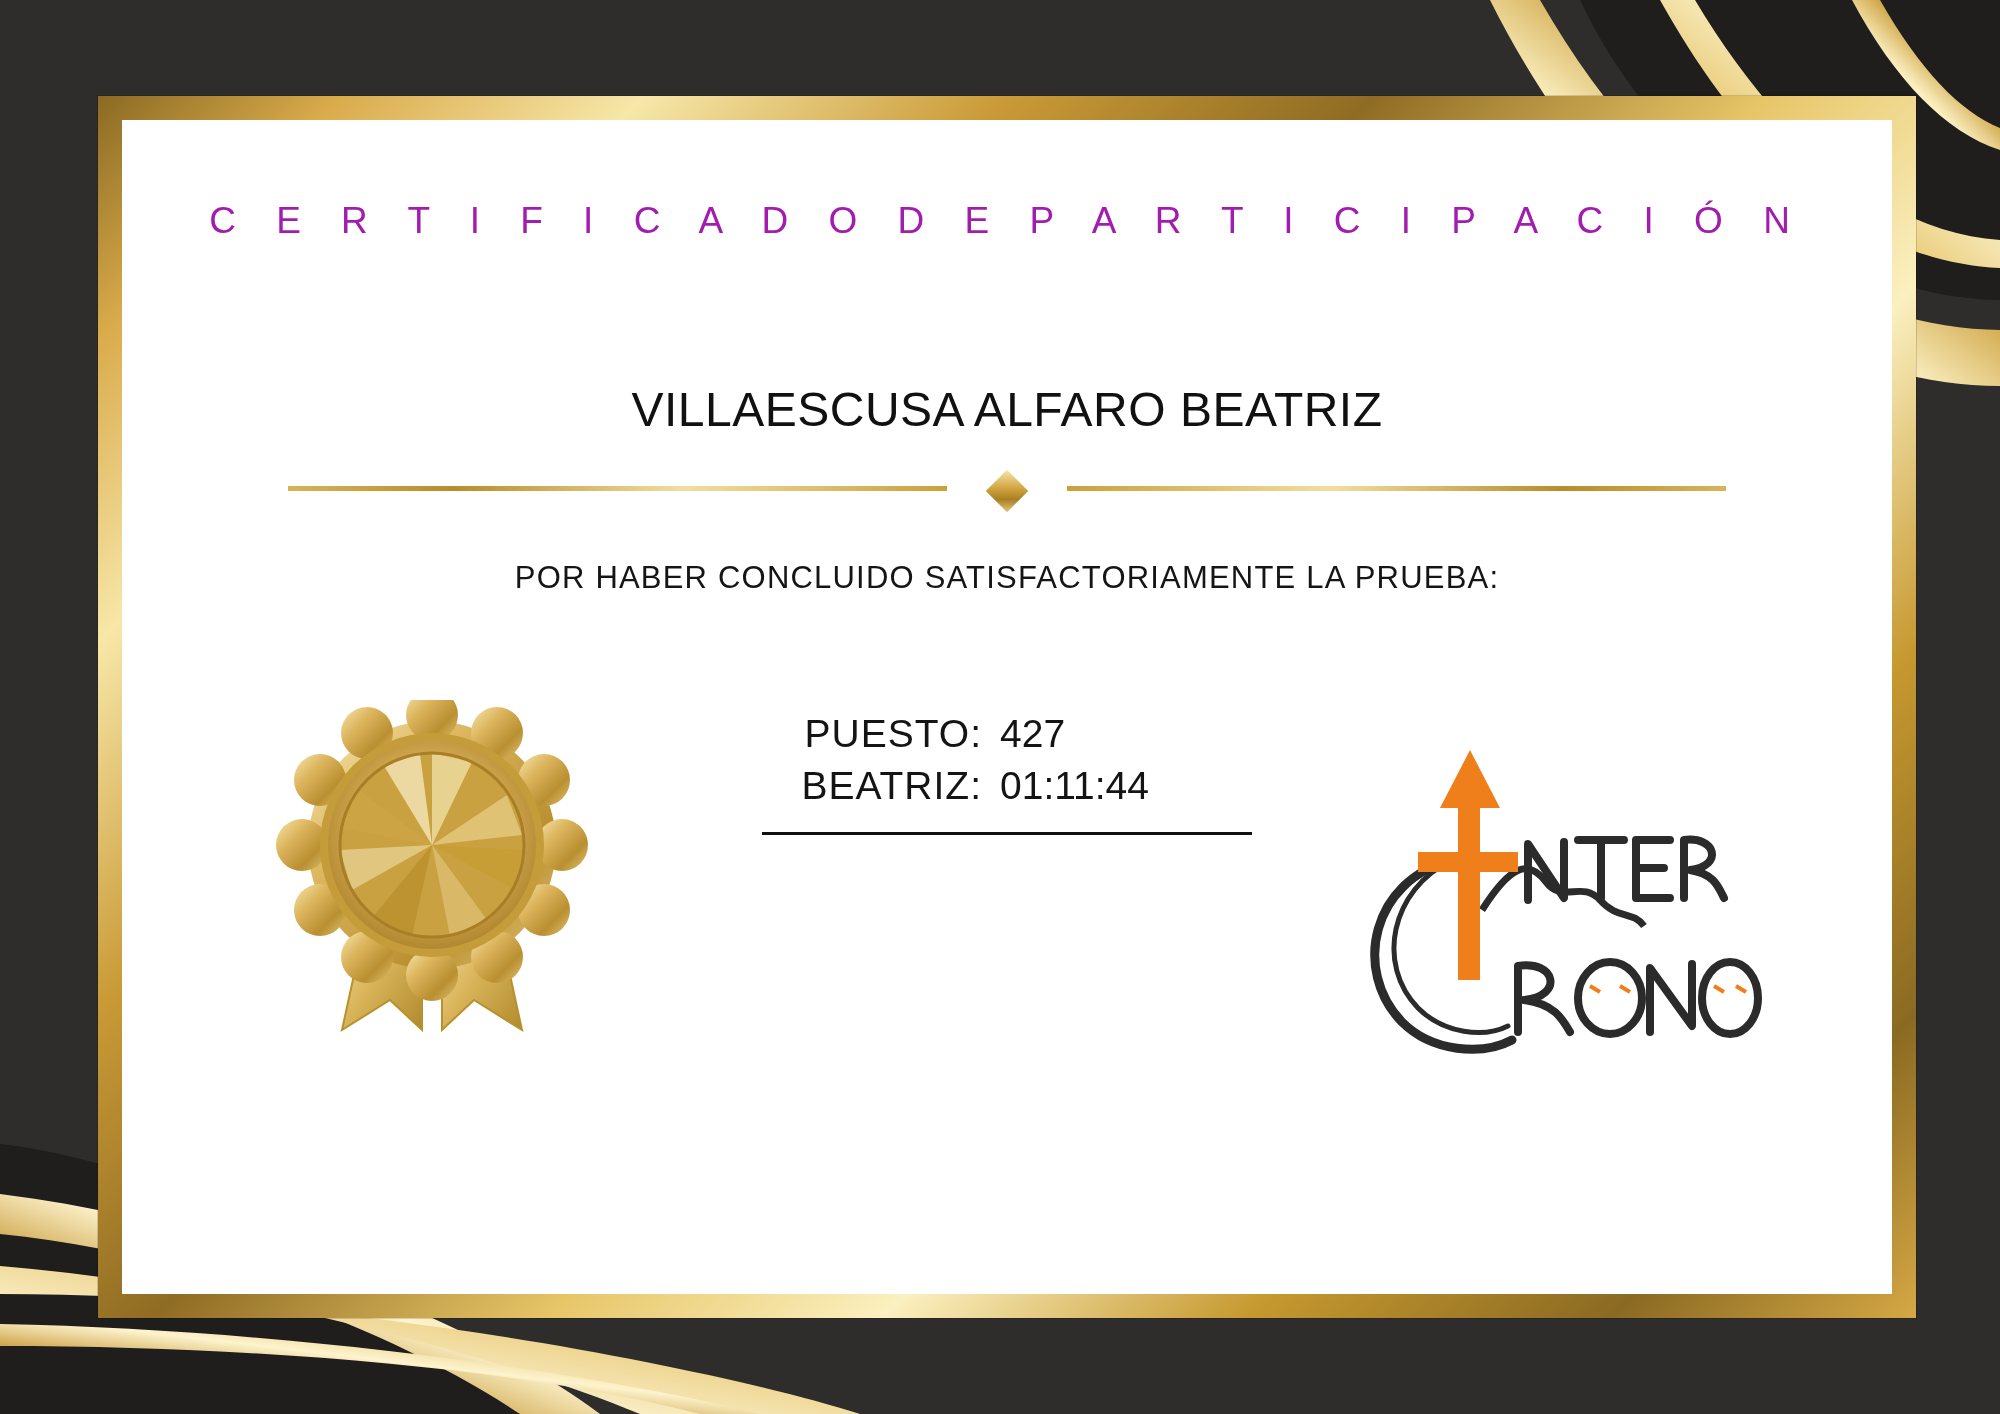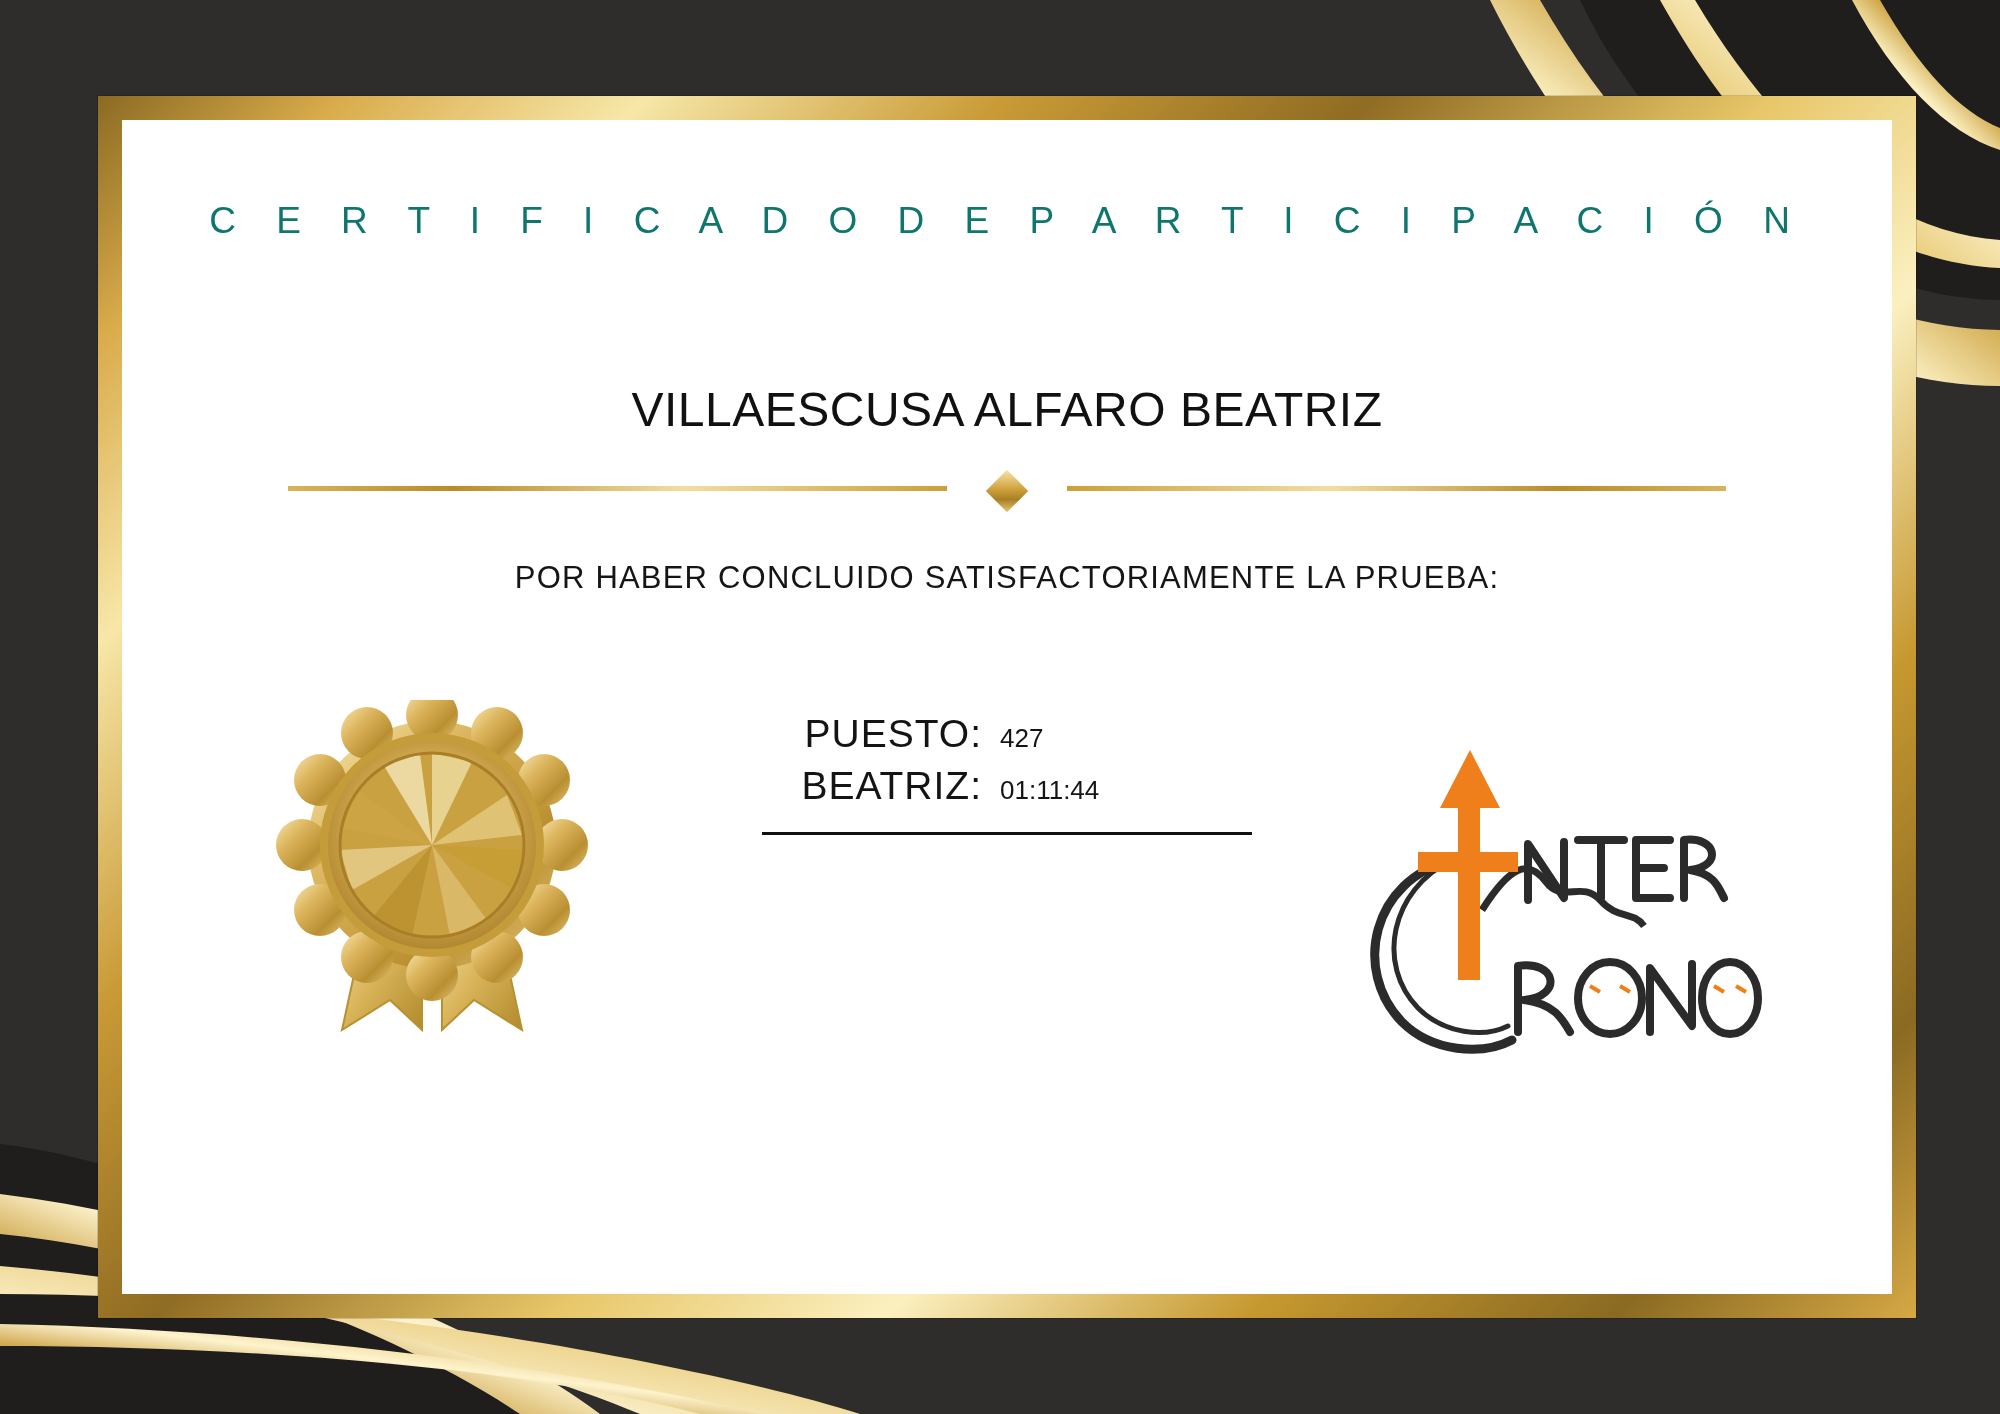--- a/index.html
+++ b/index.html
@@ -71,21 +71,21 @@
   }
 
   .cert-heading {
     position: absolute;
     top: 80px;
     left: 0;
     right: 0;
     text-align: center;
     font-size: 37px;
     letter-spacing: 15px;
-    color: #0f766e;
+    color: #a21caf;
     font-weight: 400;
     white-space: nowrap;
   }
 
   .recipient-name {
     position: absolute;
     top: 262px;
     left: 0;
     right: 0;
     text-align: center;
@@ -158,21 +158,21 @@
   }
   .result-label {
     width: 300px;
     text-align: right;
     font-size: 39px;
     letter-spacing: 1px;
     color: #141414;
   }
   .result-value {
     margin-left: 18px;
-    font-size: 26px;
+    font-size: 39px;
     color: #141414;
     text-align: center;
   }
   .results-underline {
     margin-top: 24px;
     margin-left: 80px;
     width: 490px;
     height: 3px;
     background: #111111;
   }

